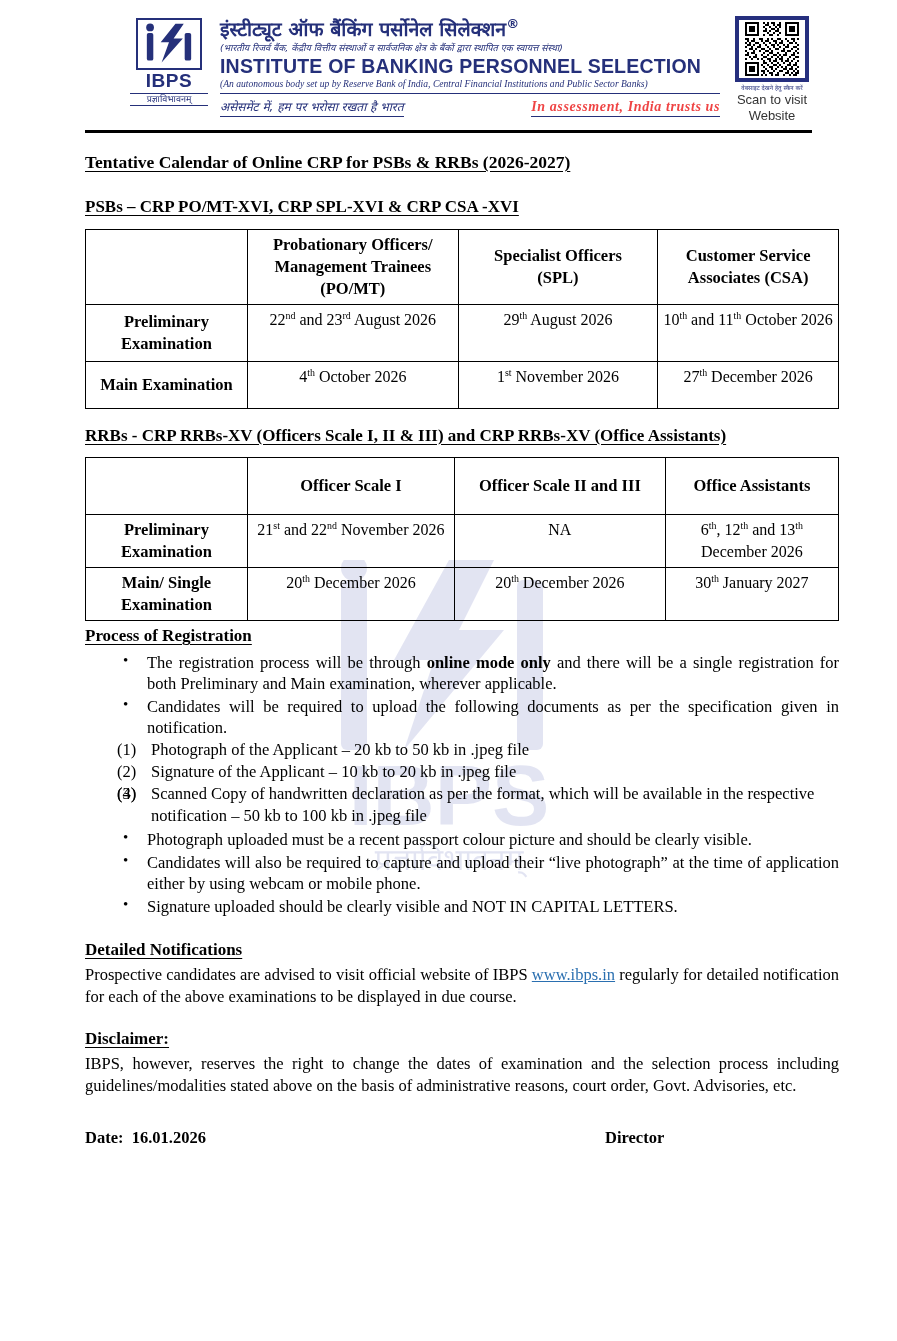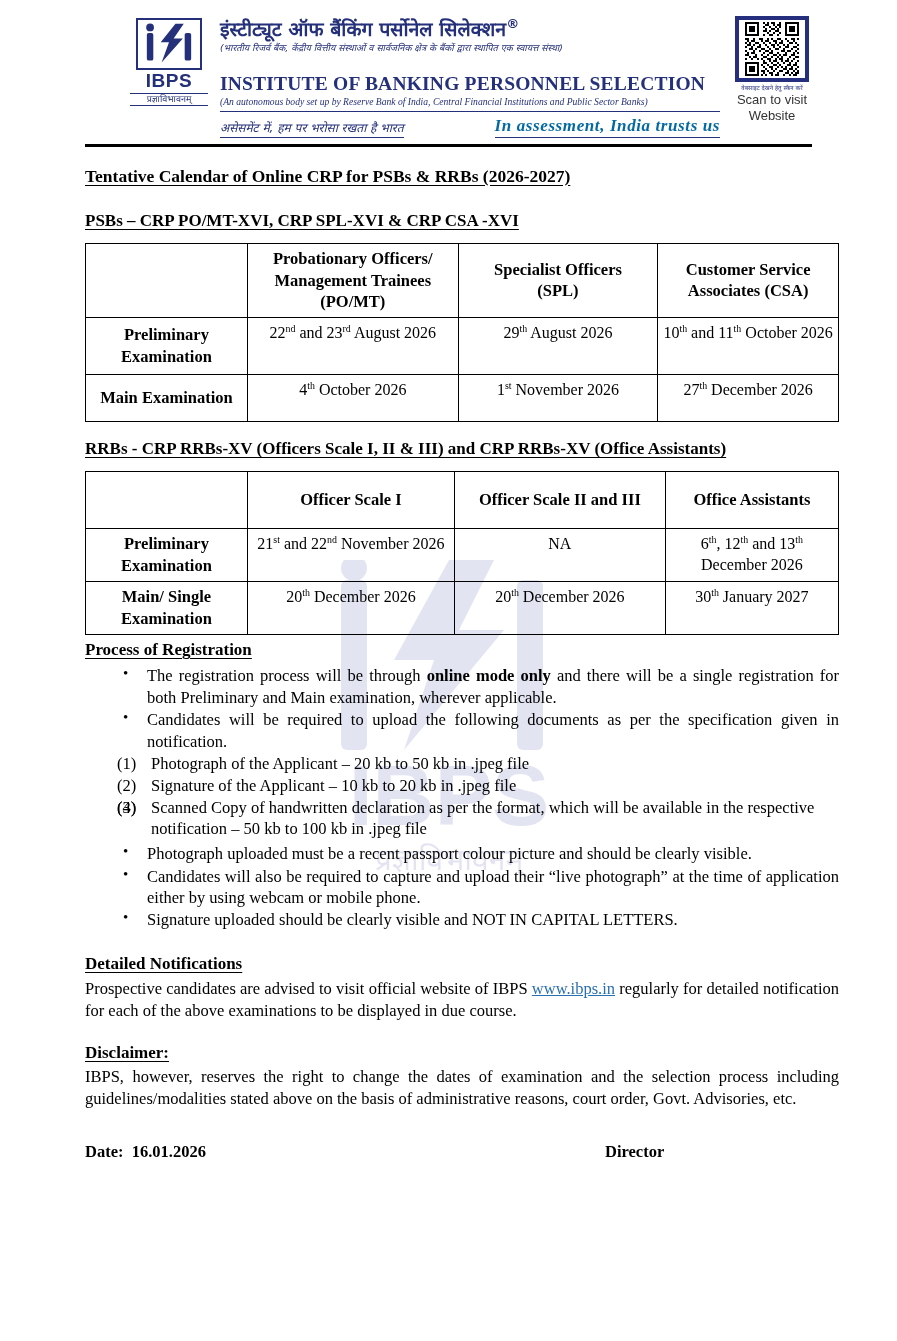--- a/index.html
+++ b/index.html
@@ -105,27 +105,27 @@
   .lh-hindi-sub {
     font-family: "DejaVu Sans", sans-serif;
     font-size: 9.2px;
     color: #25307a;
     font-style: italic;
     line-height: 1.3;
     margin-top: 1px;
     white-space: nowrap;
   }
   .lh-eng-main {
-    font-family: Liberation Serif, serif;
+    font-family: Liberation Sans, sans-serif;
     font-size: 19.5px;
     font-weight: bold;
     letter-spacing: 0.2px;
     color: #25307a;
     line-height: 1.25;
-    margin-top: 18px;
+    margin-top: 0;
     white-space: nowrap;
   }
   .lh-eng-sub {
     font-family: "Liberation Serif", serif;
     font-size: 9.6px;
     font-style: italic;
     color: #25307a;
     border-bottom: 1.2px solid #25307a;
     padding-bottom: 2px;
     line-height: 1.3;
@@ -142,23 +142,23 @@
   .lh-tag-hi {
     font-family: "DejaVu Sans", sans-serif;
     font-size: 12px;
     color: #25307a;
     border-bottom: 1.3px solid #25307a;
     padding-bottom: 1px;
     white-space: nowrap;
   }
   .lh-tag-en {
     font-family: "Liberation Serif", serif;
-    font-size: 17px;
-    font-weight: bold;
-    color: #0369a1;
+    font-size: 14px;
+    font-weight: bold;
+    color: #ef4444;
     border-bottom: 1.3px solid #25307a;
     padding-bottom: 1px;
     letter-spacing: 0.6px;
     white-space: nowrap;
   }
 
   .qr-block {
     flex: 0 0 80px;
     width: 80px;
     text-align: center;

